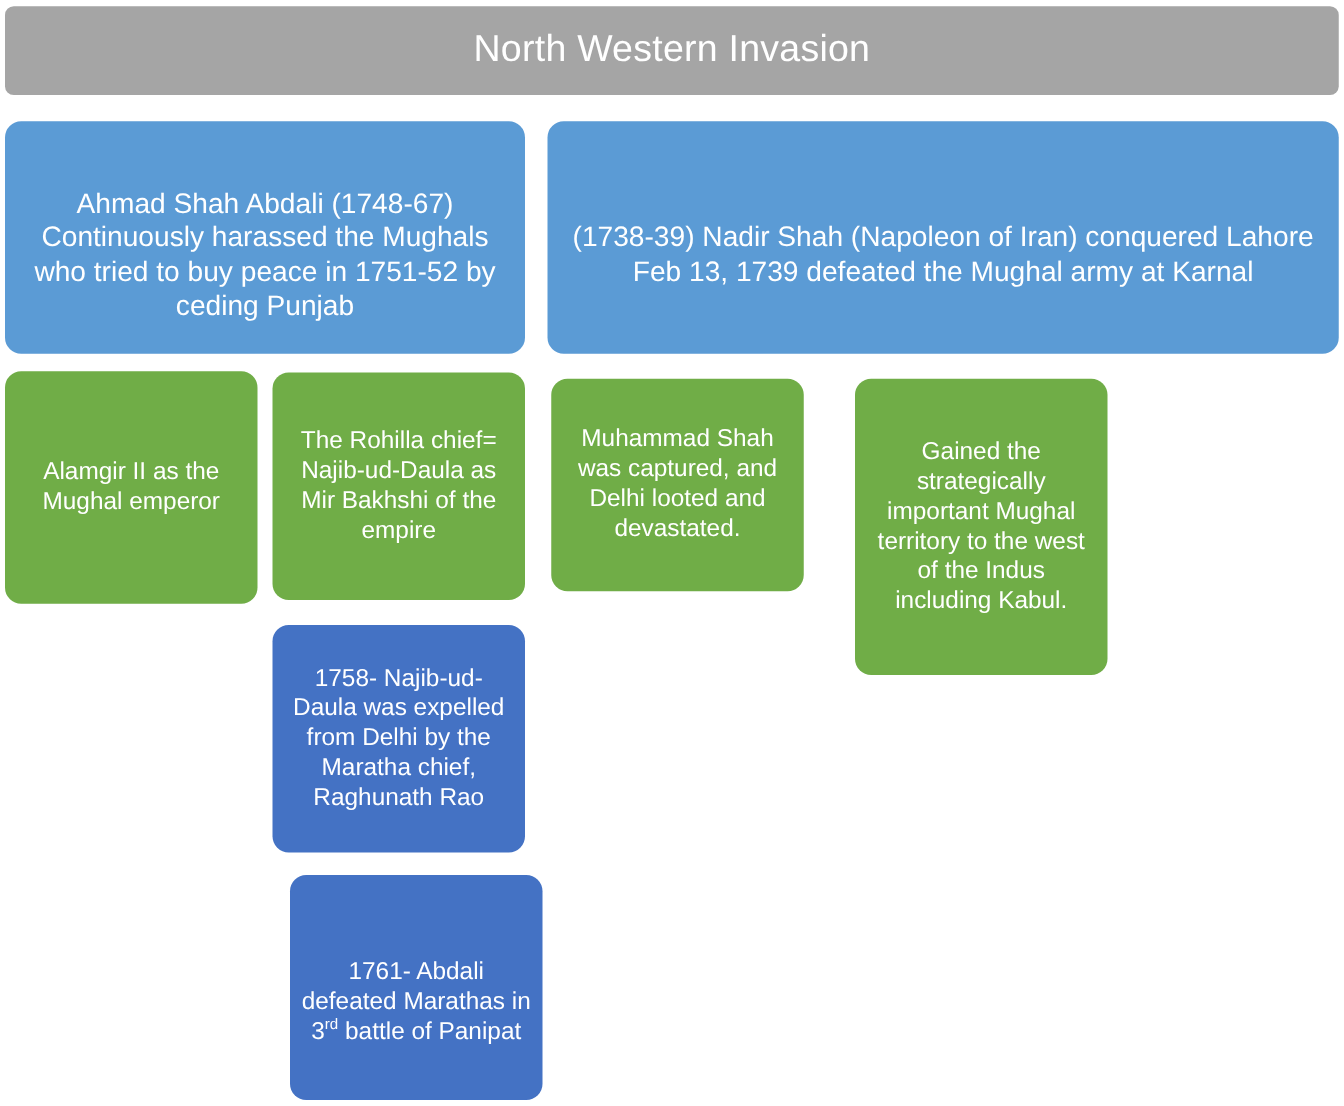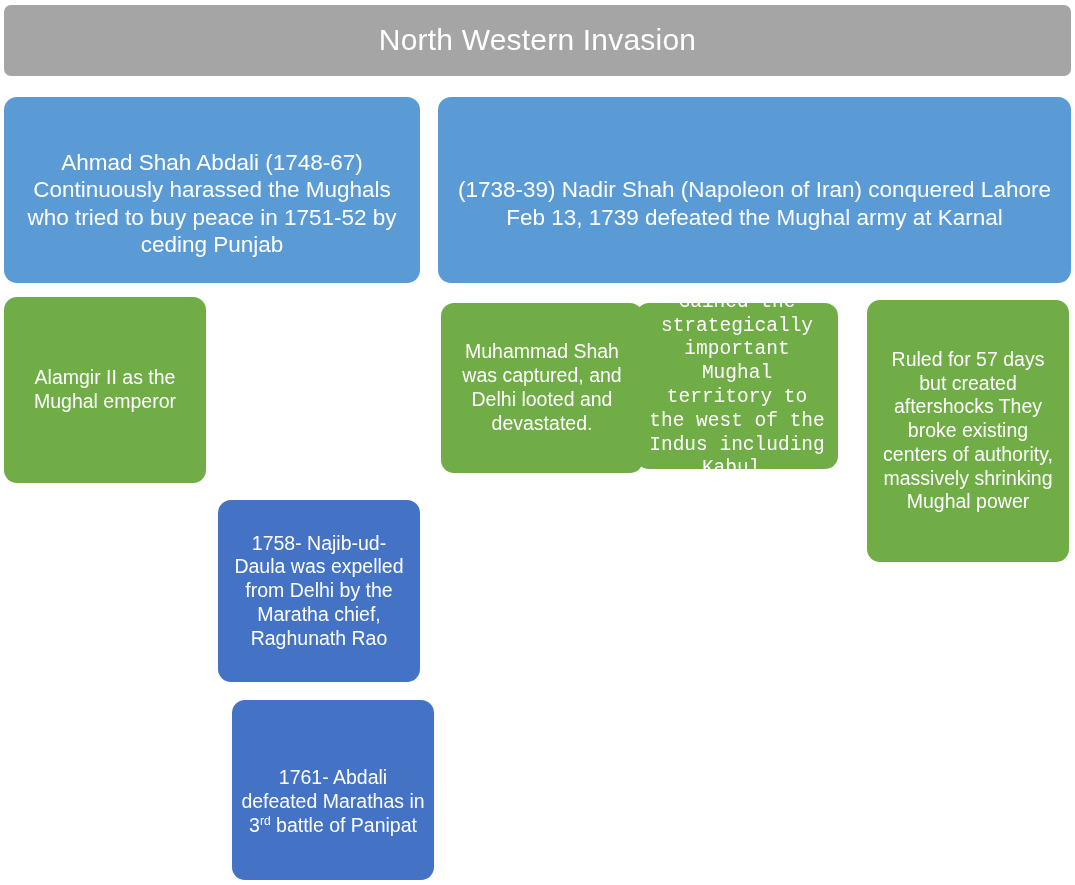--- a/index.html
+++ b/index.html
@@ -81,21 +81,21 @@
   
   .grn {
     background: #70ad47;
     border-radius: 13px;
     font-size: 19.5px;
     padding: 6px 9px;
   }
   .grn-1 { left: 4px;   top: 297px; width: 202px; height: 186px; }
   .grn-2 { left: 218px; top: 298px; width: 202px; height: 182px; }
   .grn-3 { left: 441px; top: 303px; width: 202px; height: 170px; }
-  .grn-4 { left: 636px; top: 303px; width: 202px; height: 166px; font-family: Liberation Mono, monospace; }
+  .grn-4 { left: 684px; top: 303px; width: 202px; height: 237px; }
   .grn-5 { left: 867px; top: 300px; width: 202px; height: 262px; }
 
   
   .blu {
     background: #4472c4;
     border-radius: 13px;
     font-size: 19.5px;
     padding: 8px 9px;
   }
   .blu-1 { left: 218px; top: 500px; width: 202px; height: 182px; }
@@ -126,29 +126,29 @@
   <div class="node hdr hdr-right">
     <span class="txt">
       <span class="para">(1738-39) Nadir Shah (Napoleon of Iran) conquered Lahore</span>
       <span class="para">Feb 13, 1739 defeated the Mughal army at Karnal</span>
     </span>
   </div>
 
   <div class="node grn grn-1">
     <span class="txt">Alamgir II as the Mughal emperor</span>
   </div>
+  <div class="node grn grn-2">
+    <span class="txt">The Rohilla chief= Najib-ud-Daula as Mir Bakhshi of the empire</span>
+  </div>
 
   <div class="node grn grn-3">
     <span class="txt">Muhammad Shah was captured, and Delhi looted and devastated.</span>
   </div>
   <div class="node grn grn-4">
     <span class="txt">Gained the strategically important Mughal territory to the west of the Indus including Kabul.</span>
-  </div>
-  <div class="node grn grn-5">
-    <span class="txt">Ruled for 57 days but created aftershocks They broke existing centers of authority, massively shrinking  Mughal power</span>
   </div>
 
   <div class="node blu blu-1">
     <span class="txt">1758- Najib-ud-Daula was expelled from Delhi by the Maratha chief, Raghunath Rao</span>
   </div>
   <div class="node blu blu-2">
     <span class="txt">
       <span>1761- Abdali defeated Marathas in 3</span><span class="sup">rd</span><span> battle of Panipat</span>
     </span>
   </div>

